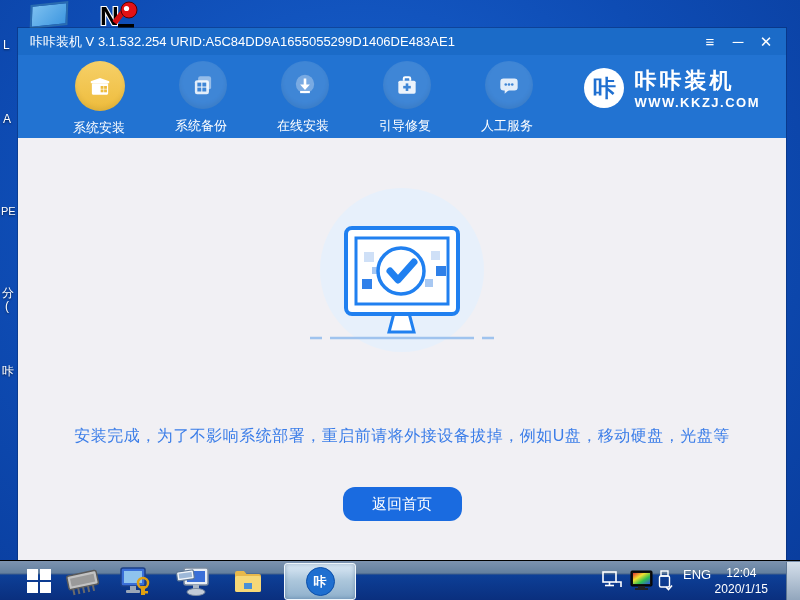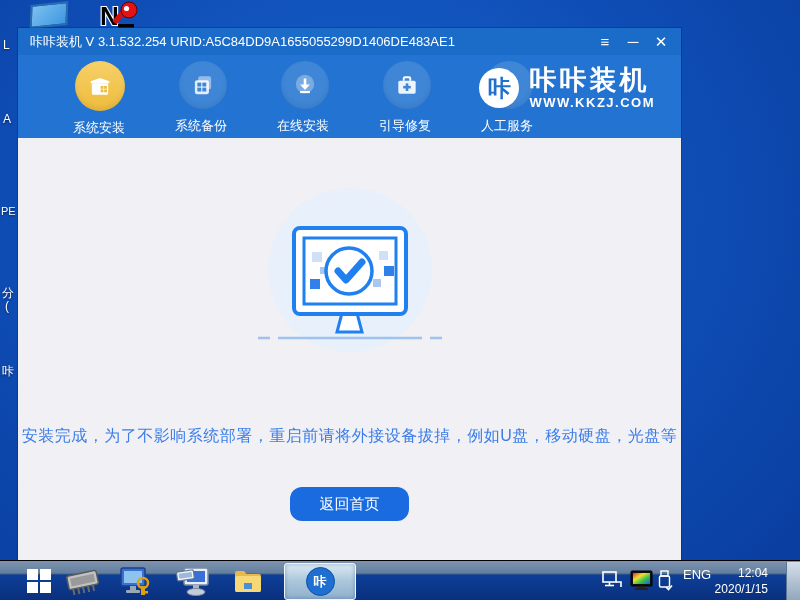--- a/index.html
+++ b/index.html
@@ -15,55 +15,55 @@
   .frag-pe{left:1px;top:205px;font-size:11px;}
   .frag-fen{left:2px;top:285px;}
   .frag-paren{left:5px;top:299px;}
   .frag-ka{left:2px;top:363px;}
   .partial-monitor{position:absolute;left:30px;top:3px;width:34px;height:20px;
     background:linear-gradient(135deg,#7cc0f0,#3e97e0);border:2px solid #2a6cb0;
     transform:rotate(-6deg) skewX(-8deg);}
   .n-key{position:absolute;left:98px;top:1px;}
 
   
-  .window{position:absolute;left:18px;top:28px;width:663px;height:532px;box-shadow:0 0 0 1px rgba(0,0,0,.18);}
+  .window{position:absolute;left:18px;top:28px;width:768px;height:532px;box-shadow:0 0 0 1px rgba(0,0,0,.18);}
   .titlebar{height:27px;background:#1b6bc8;display:flex;align-items:center;color:#fff;}
   .titlebar-text{flex:1;font-size:13px;padding-left:12px;white-space:nowrap;overflow:hidden;}
   .win-controls{display:flex;gap:4px;padding-right:8px;}
   .win-btn{width:24px;height:22px;line-height:22px;text-align:center;font-size:15px;color:#fff;cursor:default;}
 
   .nav{height:83px;background:#2273d2;position:relative;display:flex;padding-left:28px;box-sizing:border-box;}
   .nav-item{width:79px;margin-right:23px;display:flex;flex-direction:column;align-items:flex-end;padding-top:6px;cursor:default;}
   .nav-circle{width:48px;height:48px;border-radius:50%;background:#3f86d6;display:flex;align-items:center;justify-content:center;box-shadow:inset 0 -3px 5px rgba(0,0,0,.07);}
   .nav-item.active .nav-circle{width:50px;height:50px;background:linear-gradient(#f6d068,#eebc3c);}
   .nav-label{margin-top:8px;color:#fff;font-size:13px;white-space:nowrap;}
 
   .logo{position:absolute;right:26px;top:11px;display:flex;align-items:center;}
   .logo-circle{width:40px;height:40px;border-radius:50%;background:#fff;color:#1f6fd0;display:flex;align-items:center;justify-content:center;font-size:23px;font-weight:bold;}
   .logo-text{margin-left:10px;color:#fff;}
-  .logo-name{font-size:27px;font-weight:bold;letter-spacing:3px;line-height:29px;white-space:nowrap;}
+  .logo-name{font-size:22px;font-weight:bold;letter-spacing:3px;line-height:29px;white-space:nowrap;}
   .logo-site{font-size:13px;font-weight:bold;letter-spacing:1.5px;white-space:nowrap;}
 
   .content{height:422px;background:#f1f0f4;display:flex;flex-direction:column;align-items:center;box-sizing:border-box;}
   .illustration{margin-top:44px;}
   .message{margin-top:50px;color:#3b7de8;font-size:16px;letter-spacing:.5px;white-space:nowrap;}
   .buttons{display:flex;gap:45px;margin-top:40px;}
   .btn{width:119px;height:34px;background:#1a6be0;color:#fff;font-size:15px;border:none;border-radius:12px;font-family:"Liberation Sans",sans-serif;cursor:pointer;}
 
   
   .taskbar{position:absolute;left:0;top:560px;width:800px;height:40px;border-top:1px solid #000;box-sizing:border-box;
     background:linear-gradient(#7c93b0 0px,#64809f 12px,#42608a 13px,#0d3f97 14px,#0a2f7e 100%);}
   .tb{position:absolute;}
   .kaka-btn{left:284px;top:2px;width:70px;height:35px;border-radius:3px;
     background:linear-gradient(#ddeaf6,#abc6db 48%,#8fb0cc);border:1px solid #eef6fc;
     display:flex;align-items:center;justify-content:center;box-shadow:inset 0 0 4px rgba(20,60,110,.35);}
   .kaka-circle{width:27px;height:27px;border-radius:50%;background:#1f6fd0;border:1px solid #0d4fa8;color:#fff;
     display:flex;align-items:center;justify-content:center;font-size:13px;font-weight:bold;}
   .tray-text{color:#fff;font-size:13px;}
-  .clock{right:32px;top:4px;text-align:right;color:#fff;font-size:12px;line-height:16px;margin-left:32px;}
+  .clock{right:32px;top:4px;text-align:center;color:#fff;font-size:12px;line-height:16px;margin-left:32px;}
   .show-desktop{right:0;top:1px;width:13px;height:38px;background:linear-gradient(#d5dfeb,#92a6bd);border-left:1px solid #5d7694;}
 </style>
 </head>
 <body>
 
 <div class="partial-monitor"></div>
 <div class="n-key">
   <svg width="44" height="27" viewBox="0 0 44 27">
     <text x="2" y="24" font-size="26" font-weight="900" fill="#000" stroke="#fff" stroke-width="2.2" paint-order="stroke" font-family="Liberation Sans,sans-serif">N</text>
     <rect x="20" y="23" width="16" height="3.5" fill="#000"></rect>

